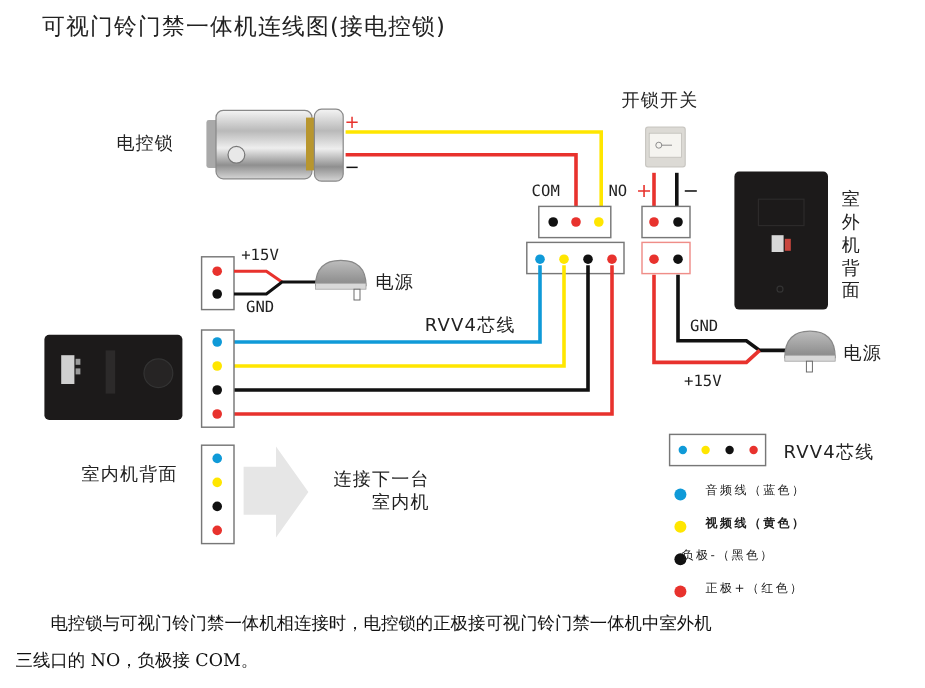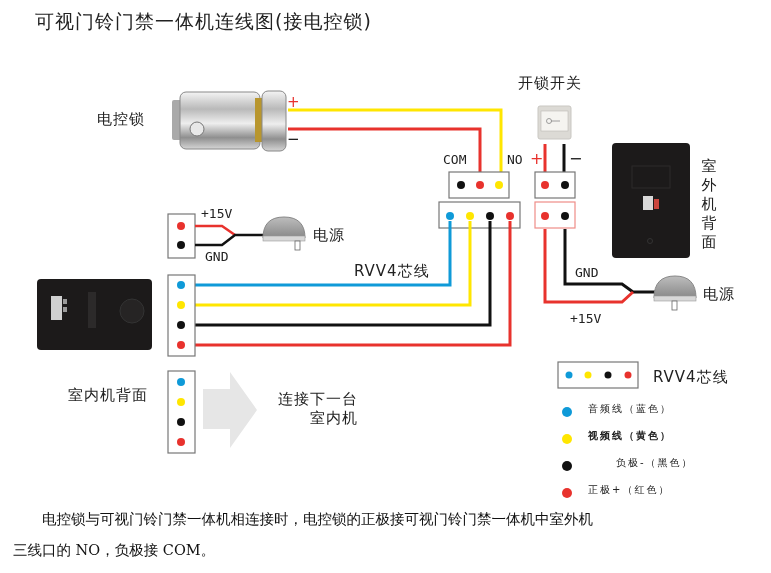--- a/index.html
+++ b/index.html
@@ -189,17 +189,17 @@
 <div class="abs lbl" style="left:45px; top:386px;margin-left:23px;">室内机背面</div>
 
 <div class="abs lbl" style="left:263px; top:390px; text-align:right; width:95px;">
   <div>连接下一台</div>
   <div>室内机</div>
 </div>
 
 <div class="abs lbl" style="left:653px; top:368px;">RVV4芯线</div>
 <div class="abs legend-text" style="left:588px; top:402px;">音频线（蓝色）</div>
 <div class="abs legend-text" style="left:588px; top:429px;font-weight:bold;">视频线（黄色）</div>
-<div class="abs legend-text" style="left:616px; top:456px;">负极-（黑色）</div>
+<div class="abs legend-text" style="left:568px; top:456px;">负极-（黑色）</div>
 <div class="abs legend-text" style="left:588px; top:483px;">正极+（红色）</div>
 
 <div class="abs note" style="left:42px; top:510px;">电控锁与可视门铃门禁一体机相连接时，电控锁的正极接可视门铃门禁一体机中室外机</div>
 <div class="abs note" style="left:13px; top:541px;">三线口的 NO，负极接 COM。</div>
 
 </body></html>

